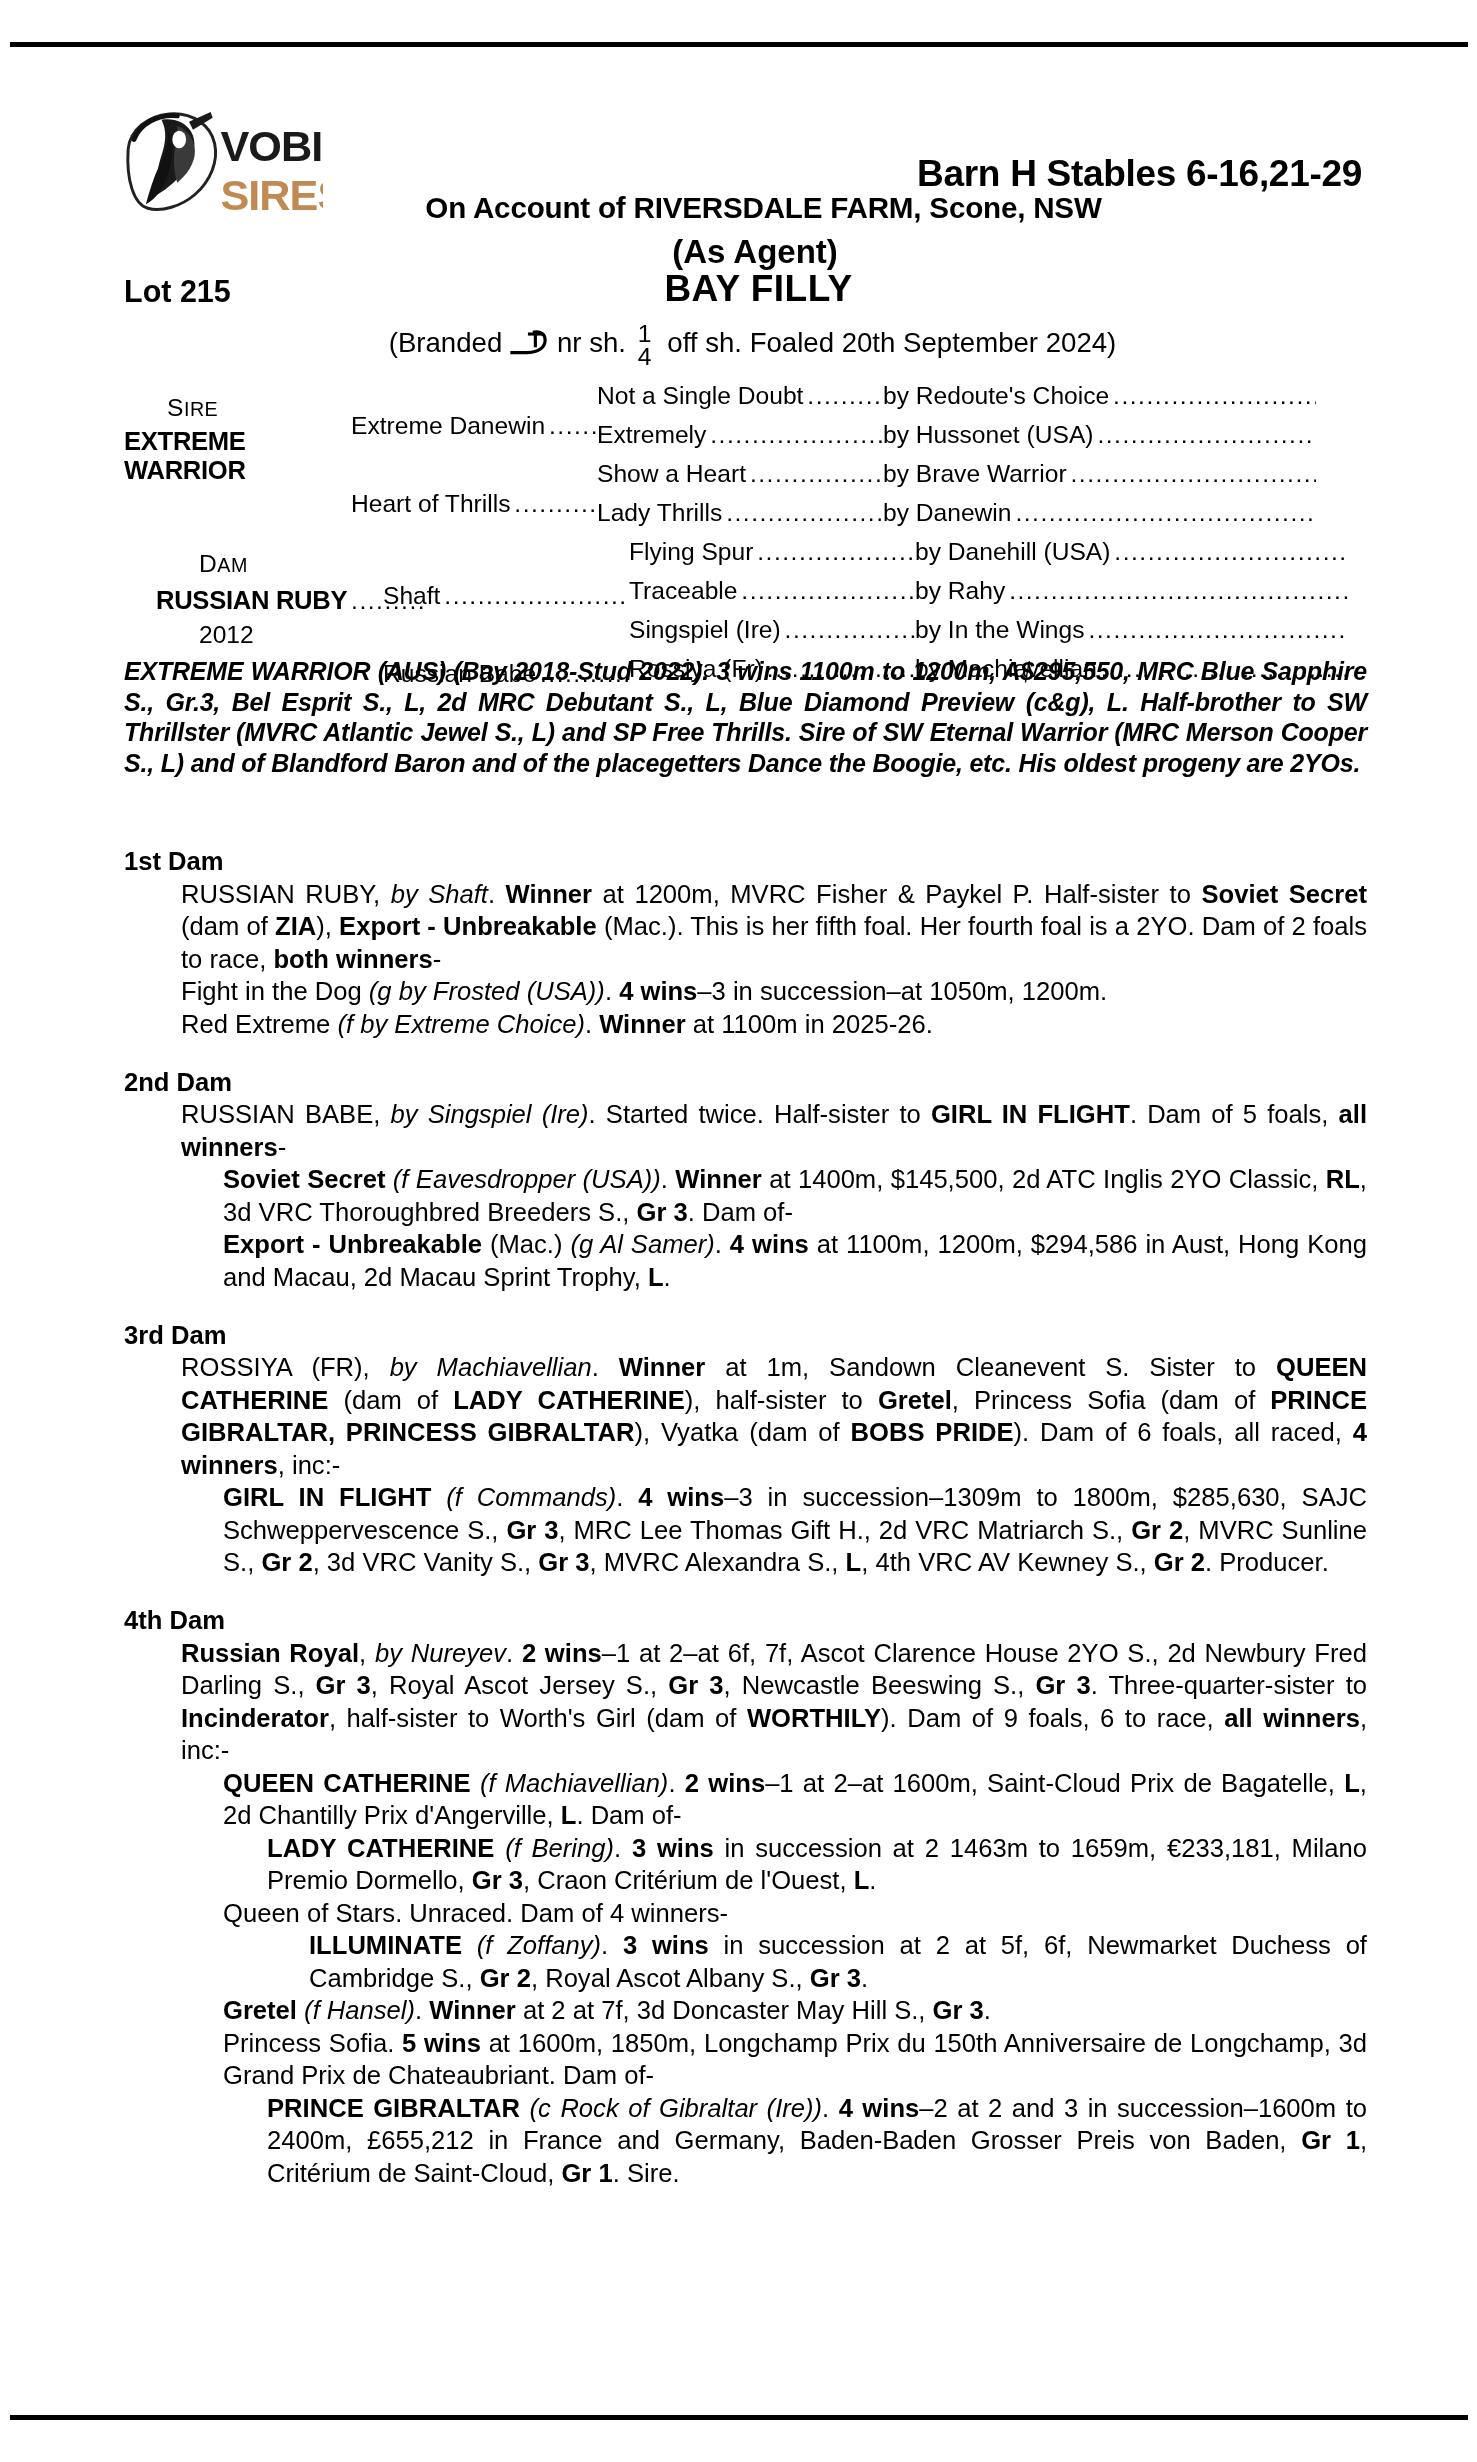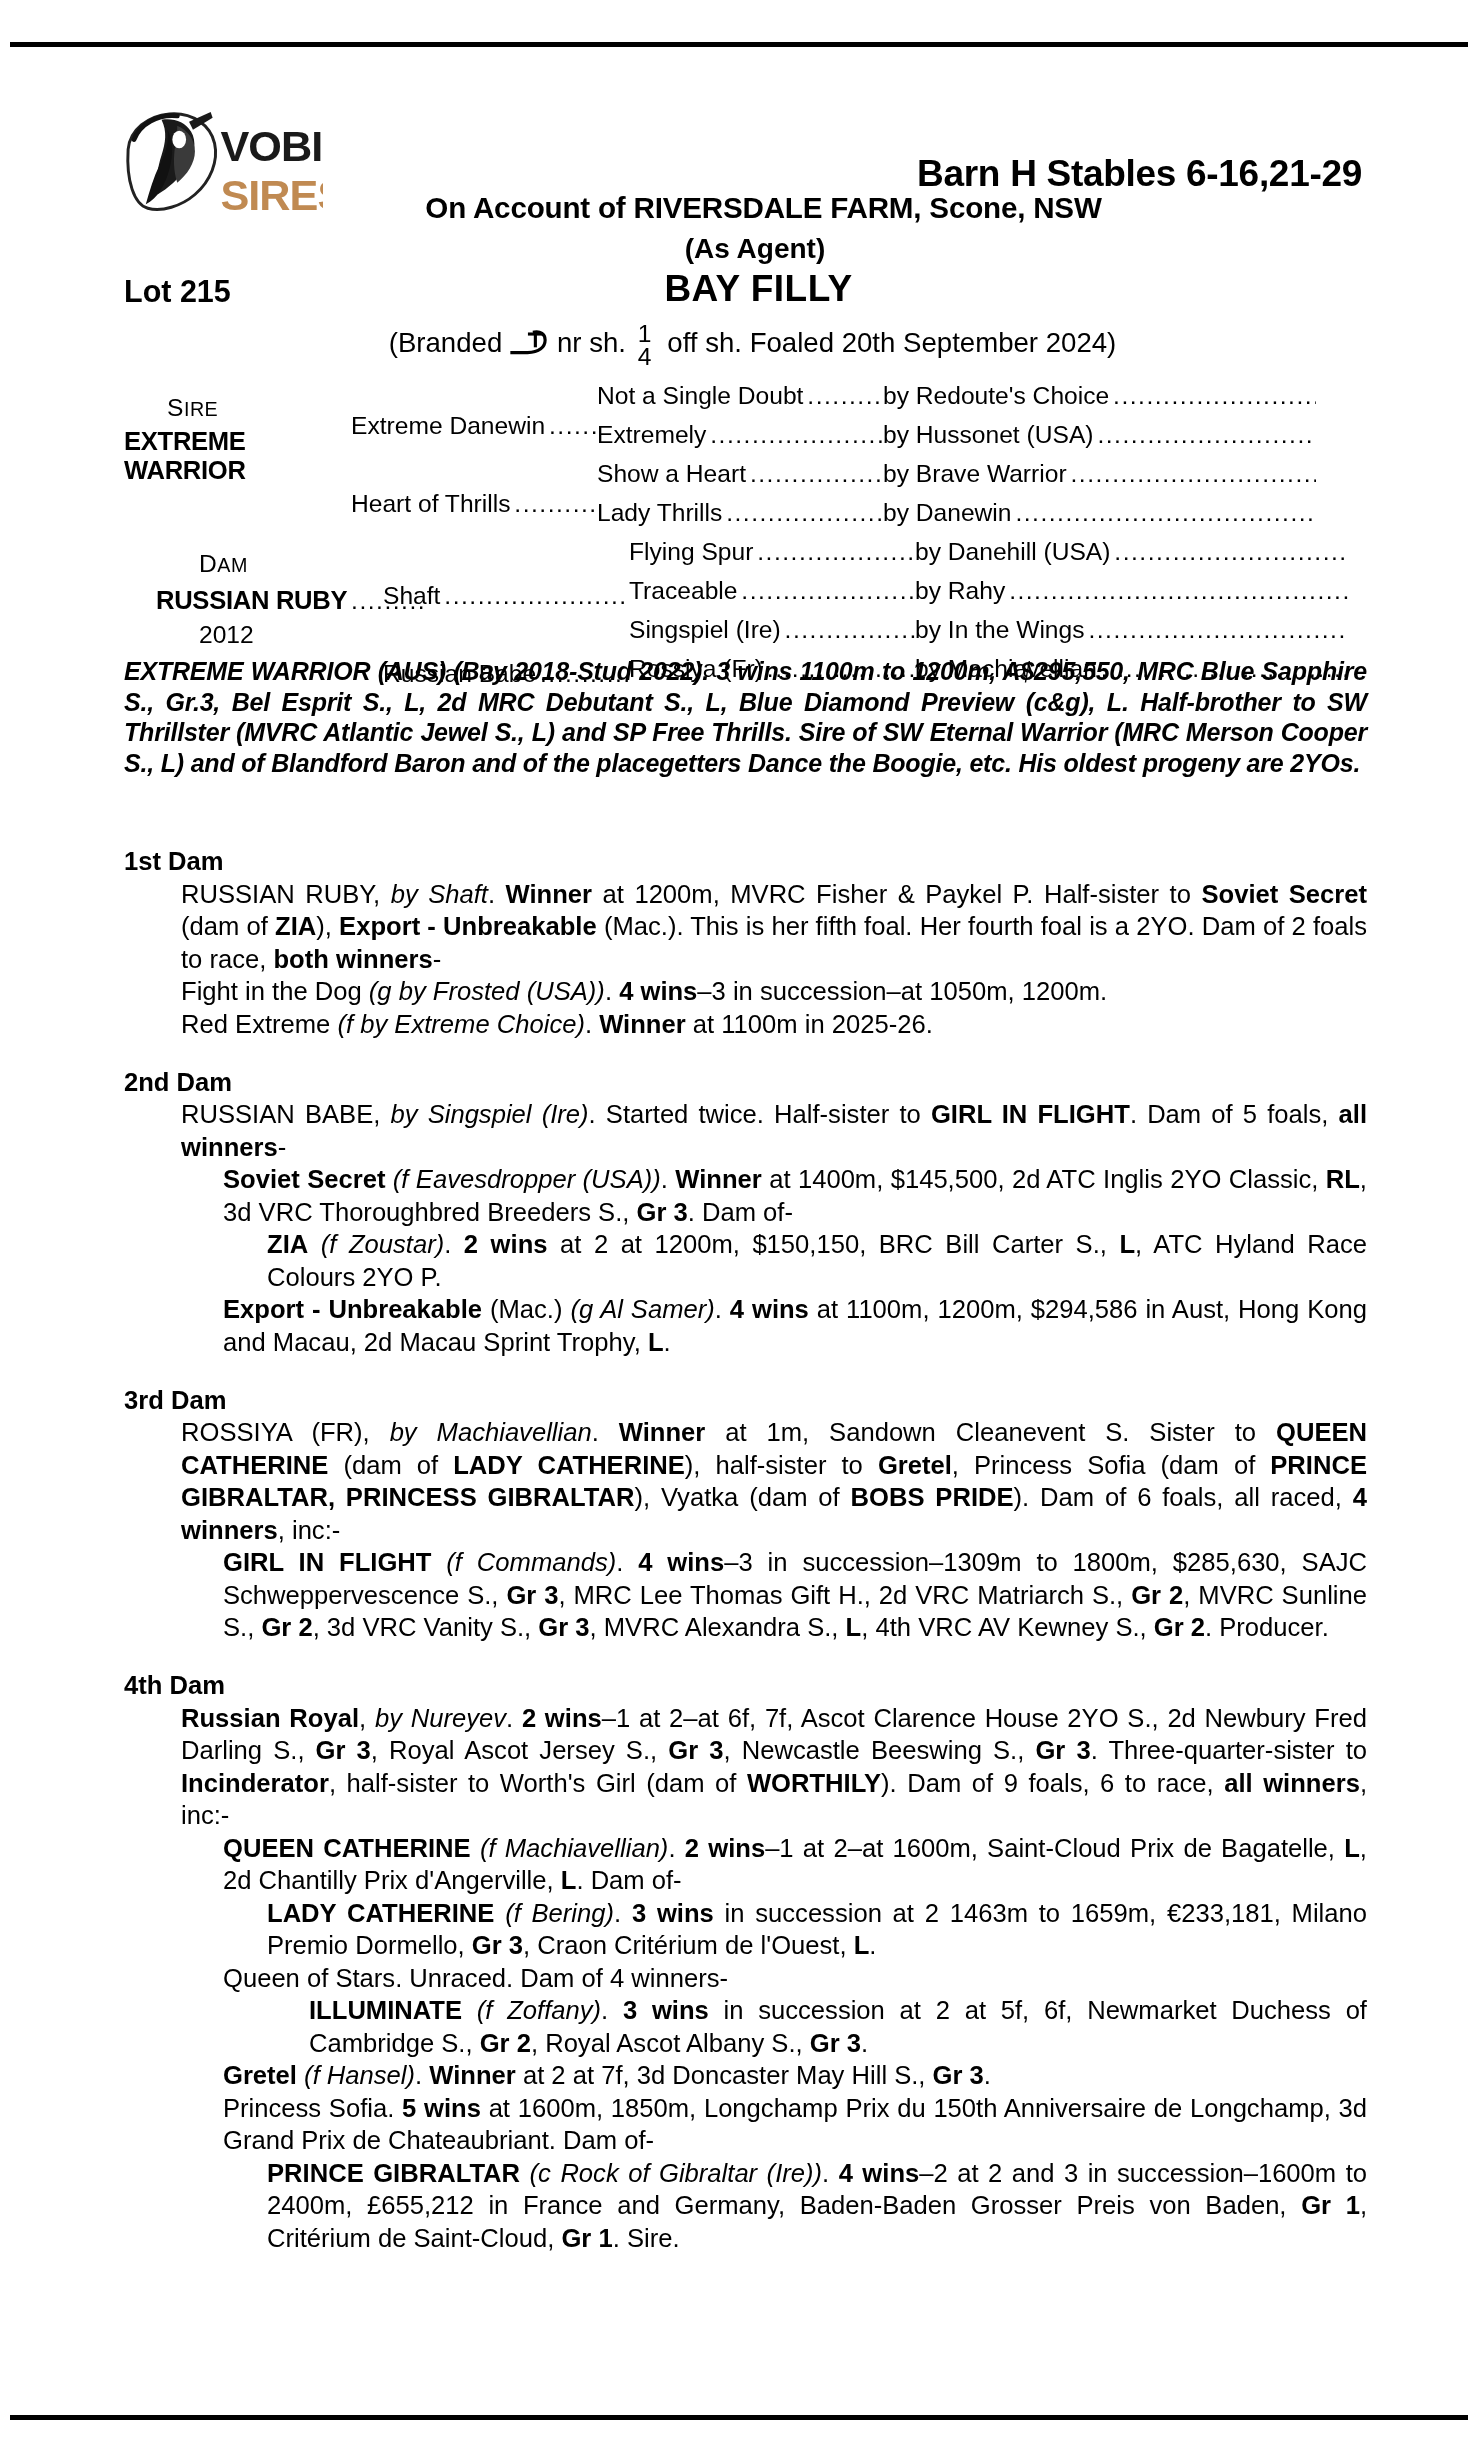--- a/index.html
+++ b/index.html
@@ -29,21 +29,21 @@
     white-space:nowrap;
   }
   .acct {
     position:absolute; left:0; right:0; top:191px;
     text-align:center; font-size:29.6px; font-weight:bold;
     letter-spacing:-0.2px;
     padding-left:49px;
   }
   .agent {
     position:absolute; left:0; right:0; top:233px;
-    text-align:center; font-size:28px; font-weight:bold;
+    text-align:center; font-size:33px; font-weight:bold;
     padding-left:32px;
   }
   .lot {
     position:absolute; left:124px; top:274px;
     font-size:30.5px; font-weight:bold;
   }
   .sexcolour {
     position:absolute; left:0; right:0; top:268px;
     text-align:center; font-size:37px; font-weight:bold;
     letter-spacing:0.5px;
@@ -275,21 +275,20 @@
         <div class="sec">
           <div class="dam-head">1st Dam</div>
           <p class="e just i1">RUSSIAN RUBY, <i>by Shaft</i>. <b>Winner</b> at 1200m, MVRC Fisher &amp; Paykel P. Half-sister to <b>Soviet Secret</b> (dam of <b>ZIA</b>), <b>Export - Unbreakable</b> (Mac.). This is her fifth foal. Her fourth foal is a 2YO. Dam of 2 foals to race, <b>both winners</b>-</p>
           <p class="e just i1">Fight in the Dog <i>(g by Frosted (USA))</i>. <b>4 wins</b>–3 in succession–at 1050m, 1200m.</p>
           <p class="e just i1">Red Extreme <i>(f by Extreme Choice)</i>. <b>Winner</b> at 1100m in 2025-26.</p>
         </div>
         <div class="sec">
           <div class="dam-head">2nd Dam</div>
           <p class="e just i1">RUSSIAN BABE, <i>by Singspiel (Ire)</i>. Started twice. Half-sister to <b>GIRL IN FLIGHT</b>. Dam of 5 foals, <b>all winners</b>-</p>
           <p class="e just i2"><b>Soviet Secret</b> <i>(f Eavesdropper (USA))</i>. <b>Winner</b> at 1400m, $145,500, 2d ATC Inglis 2YO Classic, <b>RL</b>, 3d VRC Thoroughbred Breeders S., <b>Gr 3</b>. Dam of-</p>
-          <p class="e just i3"><b>ZIA</b> <i>(f Zoustar)</i>. <b>2 wins</b> at 2 at 1200m, $150,150, BRC Bill Carter S., <b>L</b>, ATC Hyland Race Colours 2YO P.</p>
           <p class="e just i2"><b>Export - Unbreakable</b> (Mac.) <i>(g Al Samer)</i>. <b>4 wins</b> at 1100m, 1200m, $294,586 in Aust, Hong Kong and Macau, 2d Macau Sprint Trophy, <b>L</b>.</p>
         </div>
         <div class="sec">
           <div class="dam-head">3rd Dam</div>
           <p class="e just i1">ROSSIYA (FR), <i>by Machiavellian</i>. <b>Winner</b> at 1m, Sandown Cleanevent S. Sister to <b>QUEEN CATHERINE</b> (dam of <b>LADY CATHERINE</b>), half-sister to <b>Gretel</b>, Princess Sofia (dam of <b>PRINCE GIBRALTAR, PRINCESS GIBRALTAR</b>), Vyatka (dam of <b>BOBS PRIDE</b>). Dam of 6 foals, all raced, <b>4 winners</b>, inc:-</p>
           <p class="e just i2"><b>GIRL IN FLIGHT</b> <i>(f Commands)</i>. <b>4 wins</b>–3 in succession–1309m to 1800m, $285,630, SAJC Schweppervescence S., <b>Gr 3</b>, MRC Lee Thomas Gift H., 2d VRC Matriarch S., <b>Gr 2</b>, MVRC Sunline S., <b>Gr 2</b>, 3d VRC Vanity S., <b>Gr 3</b>, MVRC Alexandra S., <b>L</b>, 4th VRC AV Kewney S., <b>Gr 2</b>. Producer.</p>
         </div>
         <div class="sec">
           <div class="dam-head">4th Dam</div>
           <p class="e just i1"><b>Russian Royal</b>, <i>by Nureyev</i>. <b>2 wins</b>–1 at 2–at 6f, 7f, Ascot Clarence House 2YO S., 2d Newbury Fred Darling S., <b>Gr 3</b>, Royal Ascot Jersey S., <b>Gr 3</b>, Newcastle Beeswing S., <b>Gr 3</b>. Three-quarter-sister to <b>Incinderator</b>, half-sister to Worth's Girl (dam of <b>WORTHILY</b>). Dam of 9 foals, 6 to race, <b>all winners</b>, inc:-</p>

